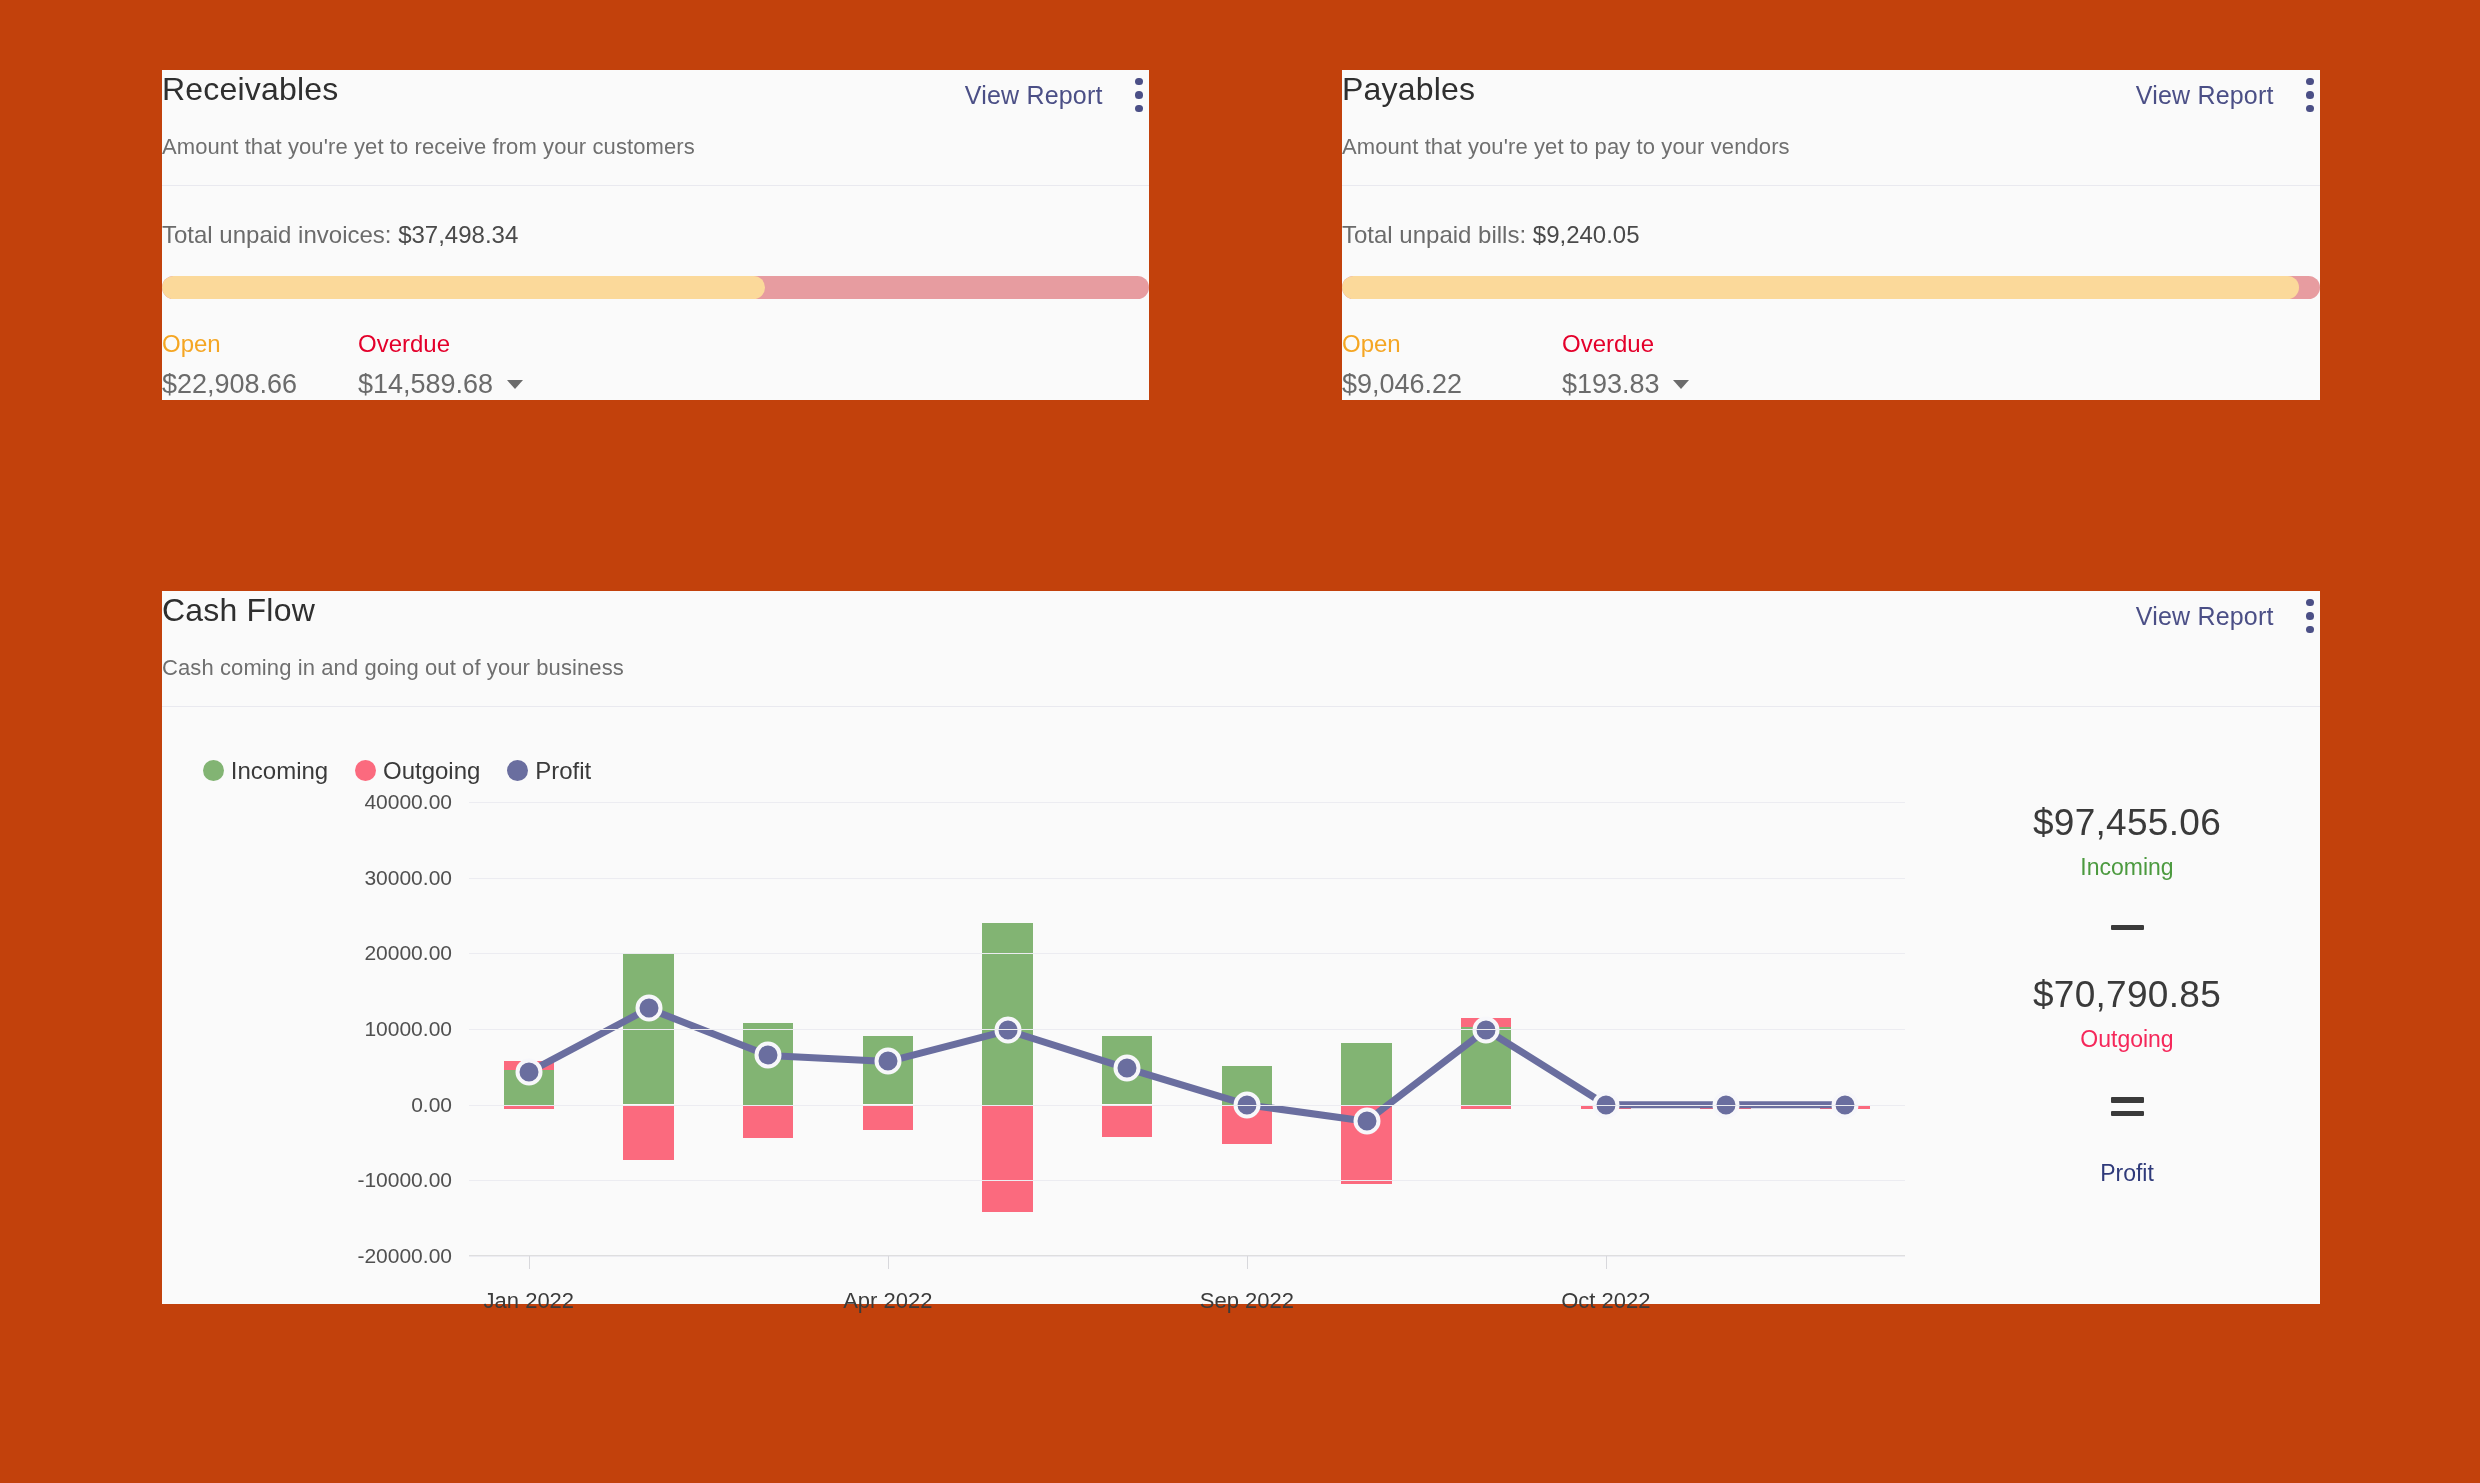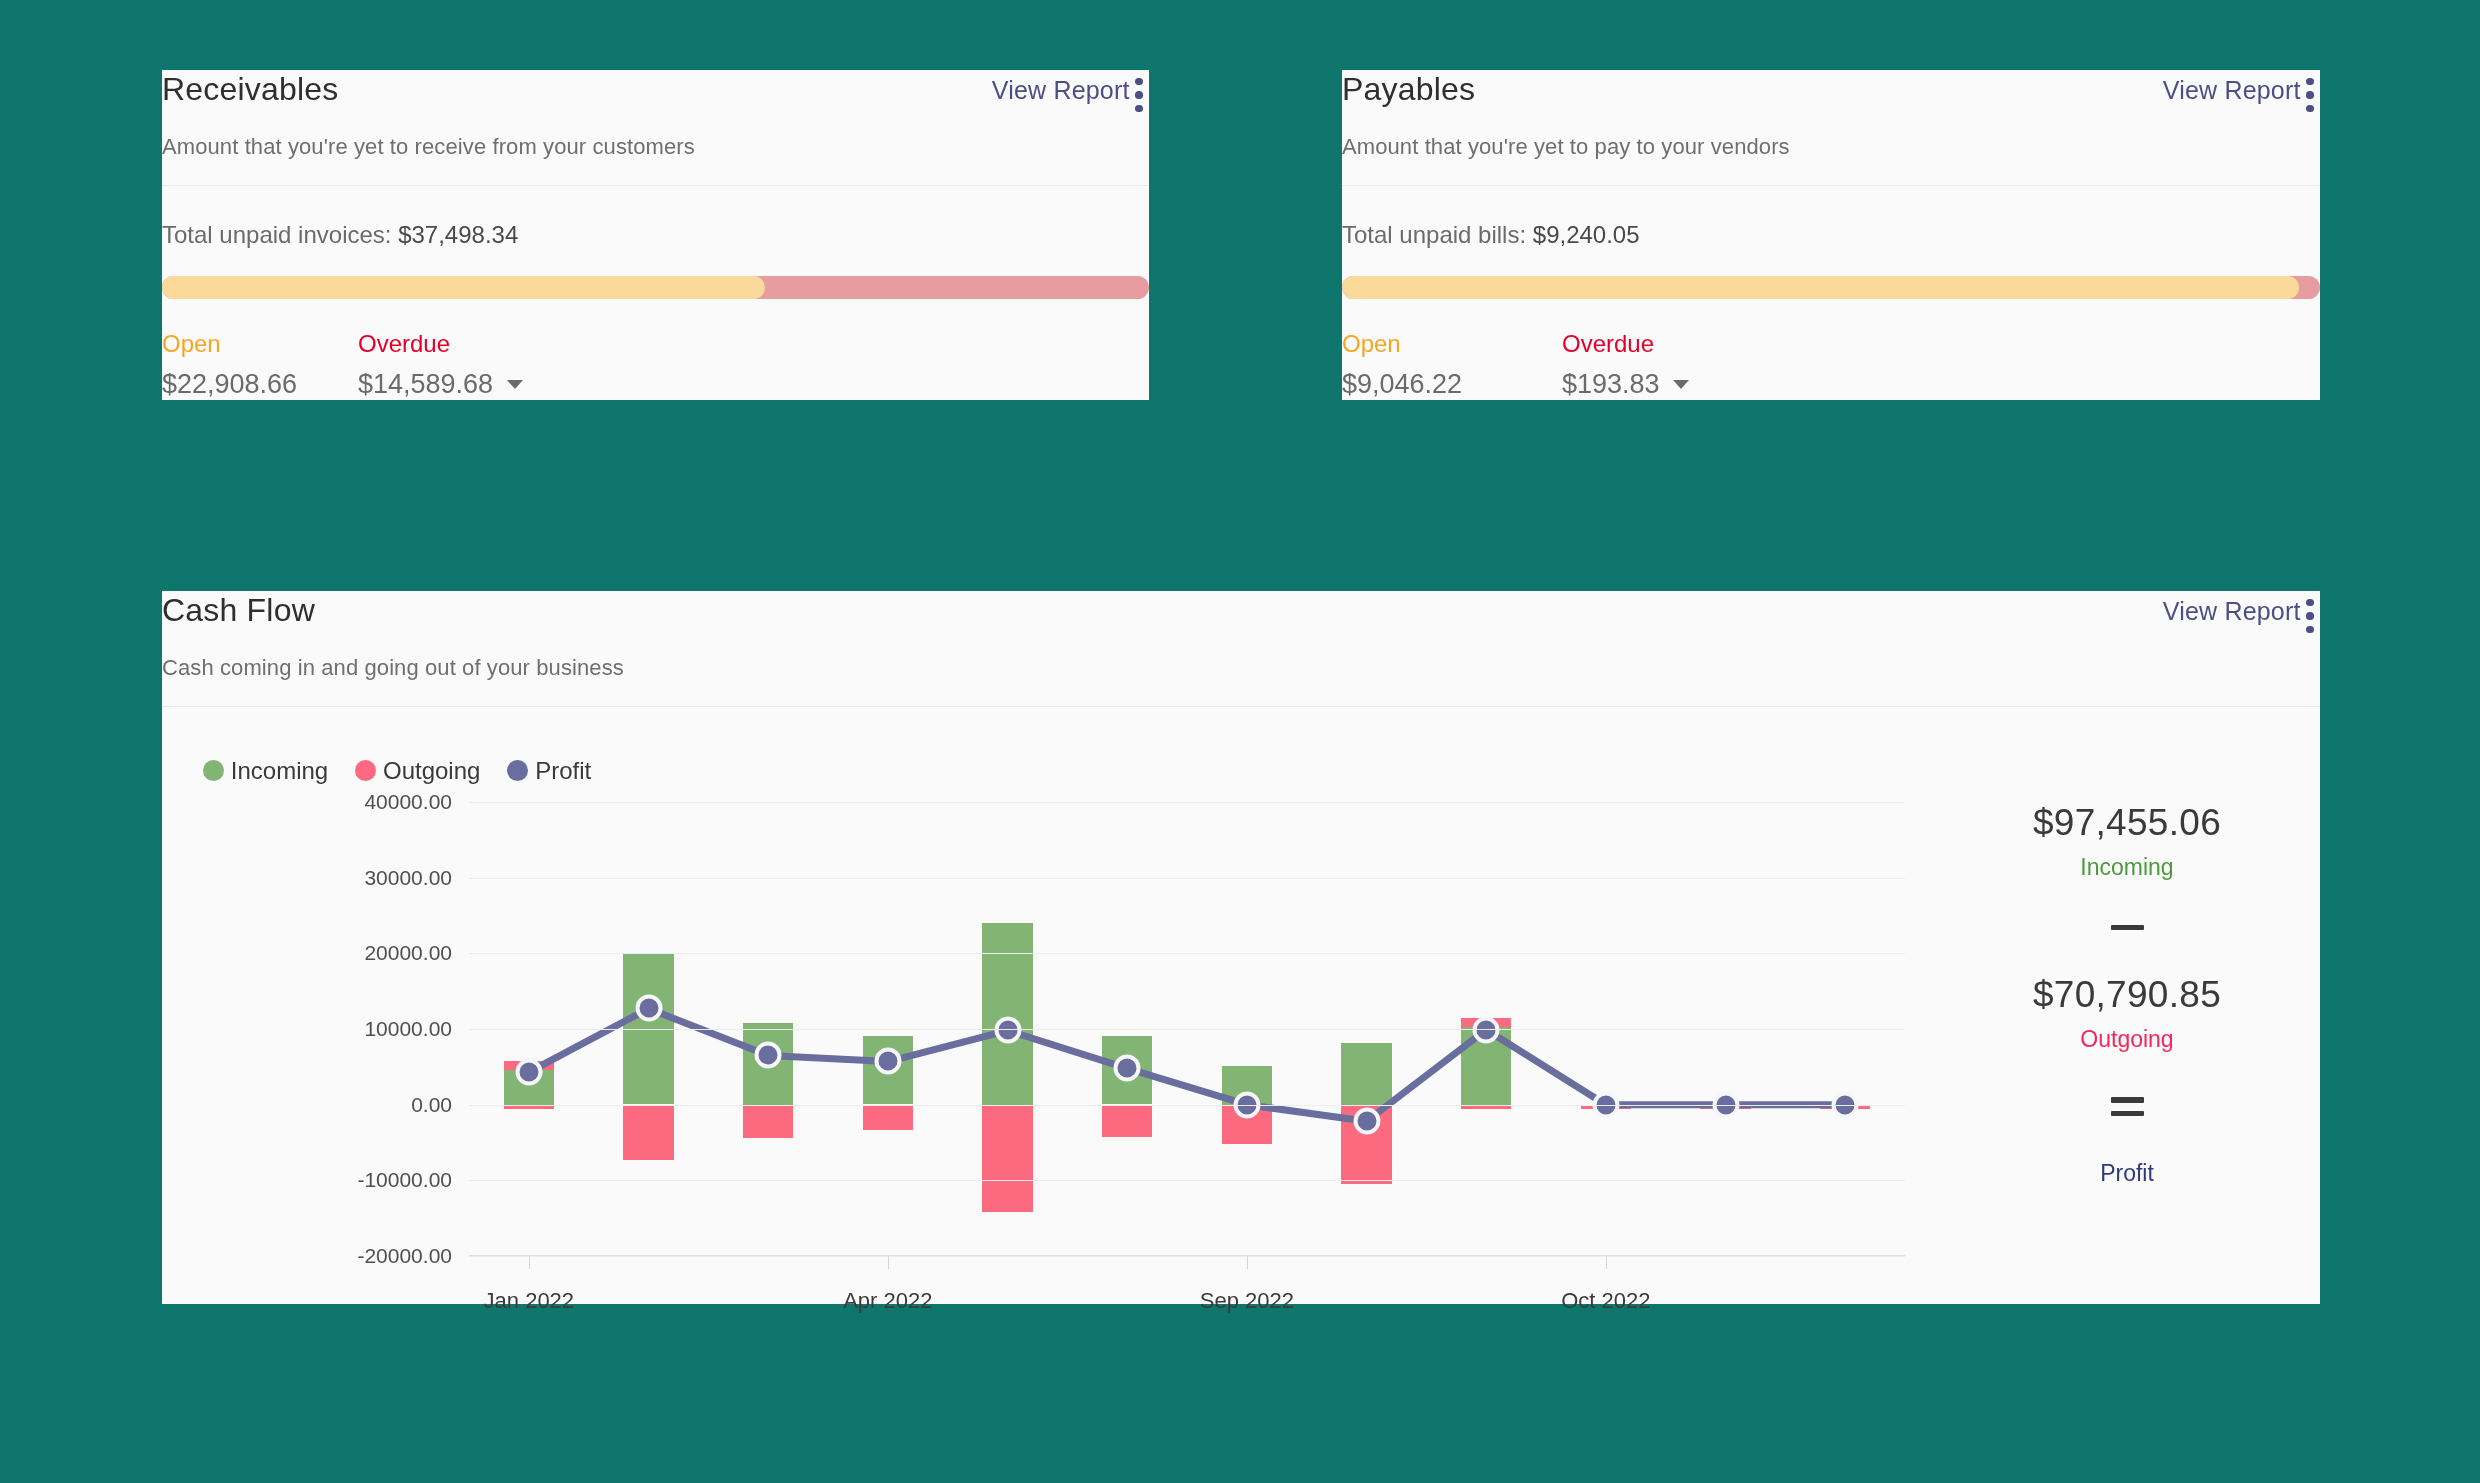--- a/index.html
+++ b/index.html
@@ -2,30 +2,30 @@
 <html><head>
 <meta charset="utf-8">
 <style>
   * { box-sizing: border-box; margin: 0; padding: 0; }
   html, body {
     width: 2480px; height: 1483px;
     background: #fafafa;
     font-family: "Liberation Sans", sans-serif;
     -webkit-font-smoothing: antialiased;
   }
-  .page { position: relative; width: 2480px; height: 1483px; background: #0f766e; }
+  .page { position: relative; width: 2480px; height: 1483px; background: #c2410c; }
 
   
   .card { position: absolute; background: #fafafa; }
   .card-head { display: flex; align-items: flex-start; justify-content: space-between; }
   .card-title {
     font-size: 32px; color: #2f2f2f; font-weight: 400; letter-spacing: 0.2px;
     line-height: 39px;
   }
-  .head-right { display: flex; align-items: flex-start; padding-top: 5.8px; }
+  .head-right { display: flex; align-items: center; gap: 27px; padding-top: 5.8px; }
   .view-report {
     font-size: 25px; color: #4b4f86; letter-spacing: 0.2px; cursor: pointer; white-space: nowrap;
   }
   .kebab {
     width: 9.7px; display: flex; flex-direction: column; align-items: center; gap: 5.8px;
     cursor: pointer; padding: 1.9px 9.7px;
   }
   .kebab i { display: block; width: 7.7px; height: 7.7px; border-radius: 50%; background: #4b4f86; }
   .card-sub { font-size: 22px; color: #6f6f6f; margin-top: 19.3px; letter-spacing: 0.1px; }
   .divider { height: 1px; background: #e9e9ef; margin-top: 25px; }

